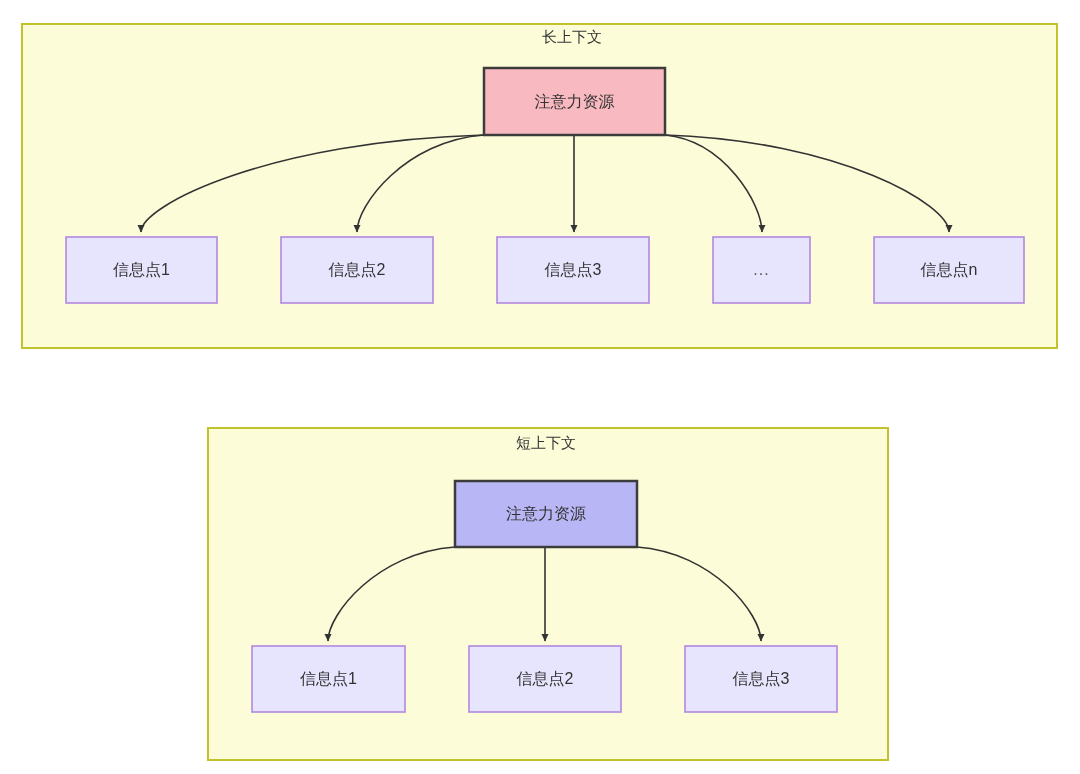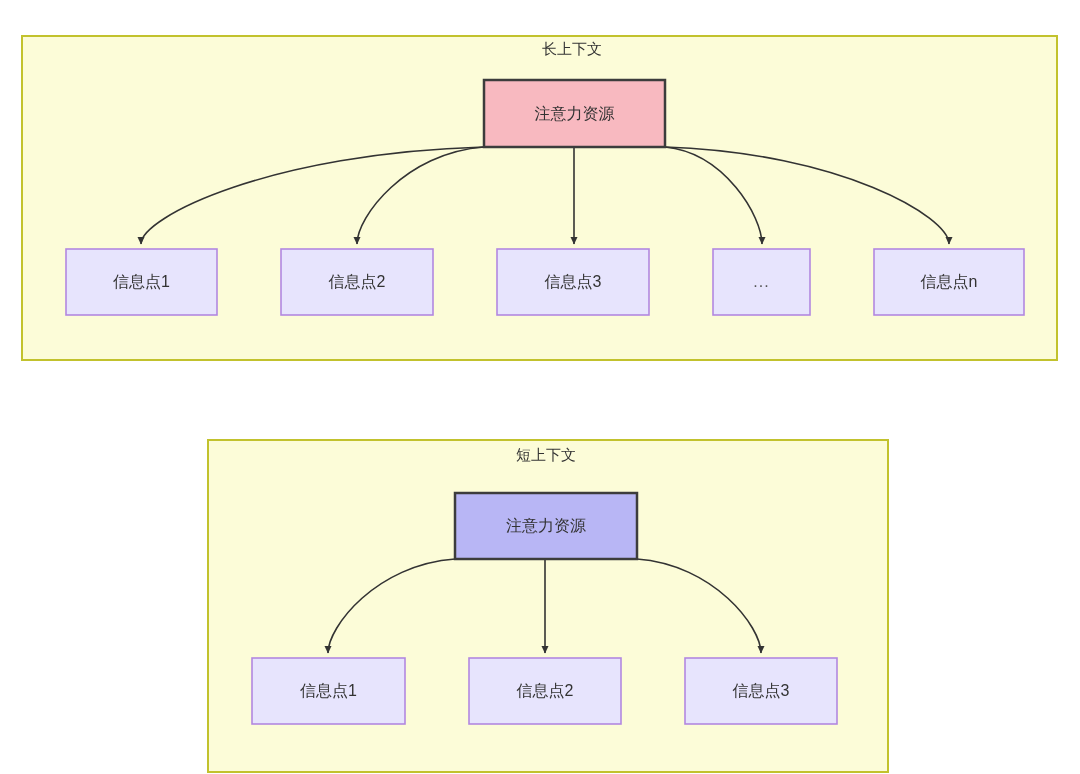--- a/index.html
+++ b/index.html
@@ -10,21 +10,21 @@
   body {
     width: 1080px;
     height: 774px;
     position: relative;
     font-family: "Liberation Sans", "DejaVu Sans", sans-serif;
     overflow: hidden;
   }
   #diagram-root {
     position: absolute;
     left: 0;
-    top: 12px;
+    top: 0;
     width: 1080px;
     height: 549px;
   }
   svg#diagram-svg {
     position: absolute;
     left: 0;
     top: 0;
     width: 1080px;
     height: 774px;
     display: block;

